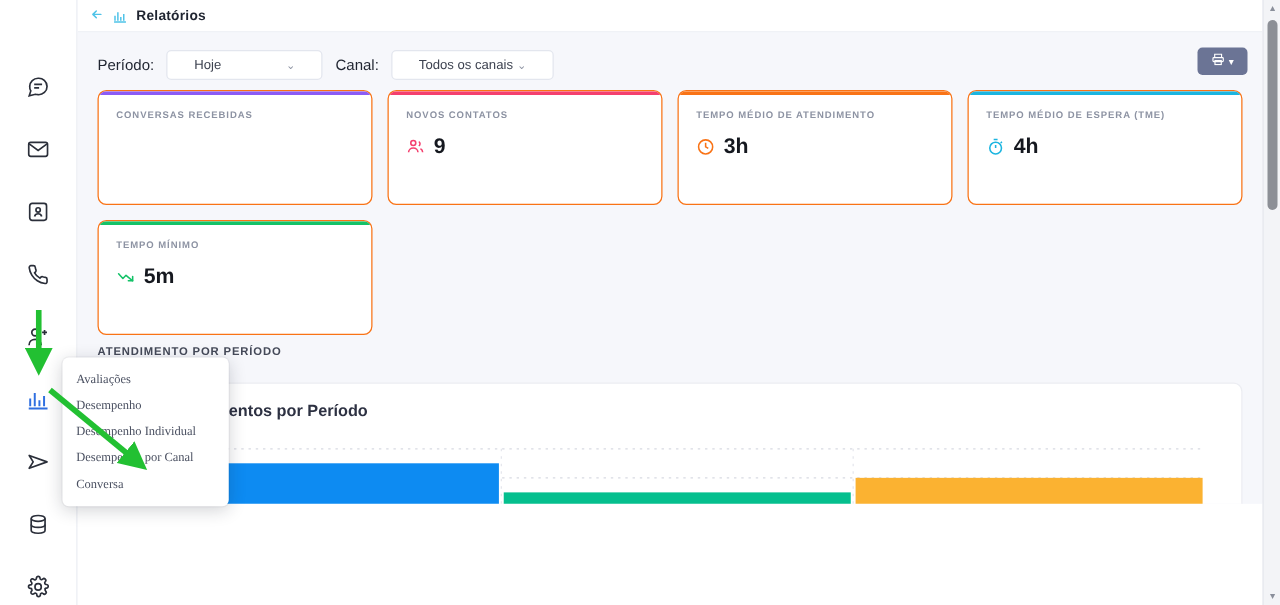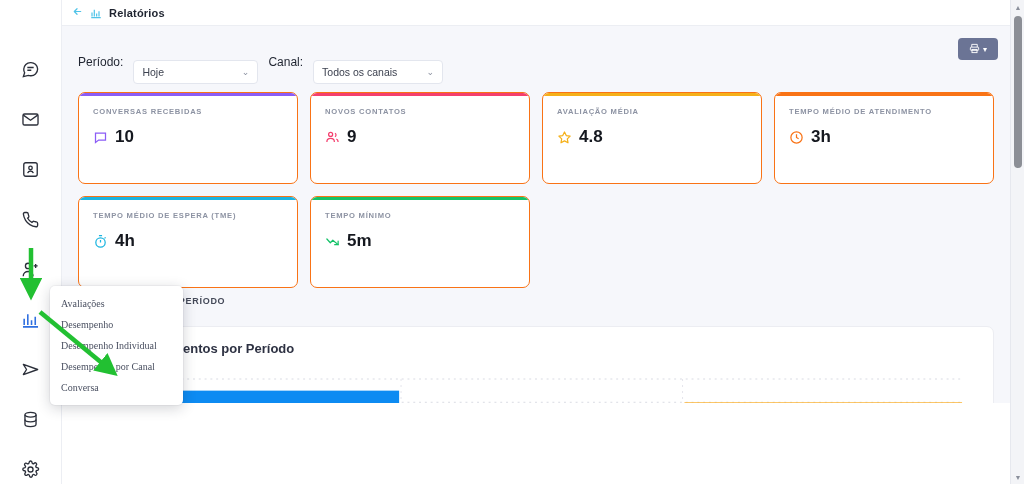--- a/index.html
+++ b/index.html
@@ -44,21 +44,21 @@
   }
 
   .filters {
     display: flex; align-items: center; gap: 10px;
     padding: 14px 16px 8px 16px;
   }
   .flabel { font-size: 12px; font-weight: normal; color: #1f2430; text-align: center; }
   .select {
     width: 125px; height: 24px; background: #fff; border: 1px solid #e3e6ee;
     border-radius: 4px; display: flex; align-items: center; justify-content: space-between;
-    padding: 0 8px; font-size: 10.5px; color: #3d4250; cursor: pointer; margin-top: 20px;
+    padding: 0 21px; font-size: 10.5px; color: #3d4250; cursor: pointer;
   }
   .select.wide { width: 130px; }
   .caret { color: #8a90a0; font-size: 9px; }
 
   .print-btn {
     position: absolute; right: 12px; top: 12px;
     width: 40px; height: 22px; border-radius: 4px; background: #6b7495;
     display: flex; align-items: center; justify-content: center; gap: 3px;
     color: #fff; cursor: pointer;
   }
@@ -252,58 +252,38 @@
       </span>
       <span class="caret">▾</span>
     </div>
 
 
     <div class="cards">
 
       <div class="card">
         <div class="bar" style="background:#8b5cf6"></div>
         <div class="clabel">CONVERSAS RECEBIDAS</div>
-        <div class="cval">
-          <span class="cicon" style="color:#8b5cf6">
-            <svg width="15" height="15" viewBox="0 0 24 24" fill="none" stroke="currentColor" stroke-width="2">
-                <path d="M4 5h16v11H9l-5 4V5z"></path>
-              </svg>
-          </span>
-          <span>10</span>
-        </div>
       </div>
 
       <div class="card">
         <div class="bar" style="background:#f43f6e"></div>
         <div class="clabel">NOVOS CONTATOS</div>
         <div class="cval">
           <span class="cicon" style="color:#f43f6e">
             <svg width="15" height="15" viewBox="0 0 24 24" fill="none" stroke="currentColor" stroke-width="2">
                 <circle cx="9" cy="7" r="3.2"></circle>
                 <path d="M3 19c0-3.3 2.7-5.5 6-5.5s6 2.2 6 5.5"></path>
                 <path d="M16 5.2a3.2 3.2 0 0 1 0 5.6M18.2 14.4c1.8.8 2.8 2.4 2.8 4.6"></path>
               </svg>
           </span>
           <span>9</span>
         </div>
       </div>
 
 
-      <div class="card">
-        <div class="bar" style="background:#f5b019"></div>
-        <div class="clabel">AVALIAÇÃO MÉDIA</div>
-        <div class="cval">
-          <span class="cicon" style="color:#f5b019">
-            <svg width="15" height="15" viewBox="0 0 24 24" fill="none" stroke="currentColor" stroke-width="2" stroke-linejoin="round">
-                <path d="M12 3.2l2.8 5.7 6.2.9-4.5 4.4 1.1 6.2-5.6-3-5.6 3 1.1-6.2L3 9.8l6.2-.9z"></path>
-              </svg>
-          </span>
-          <span>4.8</span>
-        </div>
-      </div>
 
       <div class="card">
         <div class="bar" style="background:#f97316"></div>
         <div class="clabel">TEMPO MÉDIO DE ATENDIMENTO</div>
         <div class="cval">
           <span class="cicon" style="color:#f97316">
             <svg width="15" height="15" viewBox="0 0 24 24" fill="none" stroke="currentColor" stroke-width="2">
                 <circle cx="12" cy="12" r="9"></circle>
                 <path d="M12 6.8V12l3.4 2"></path>
               </svg>

